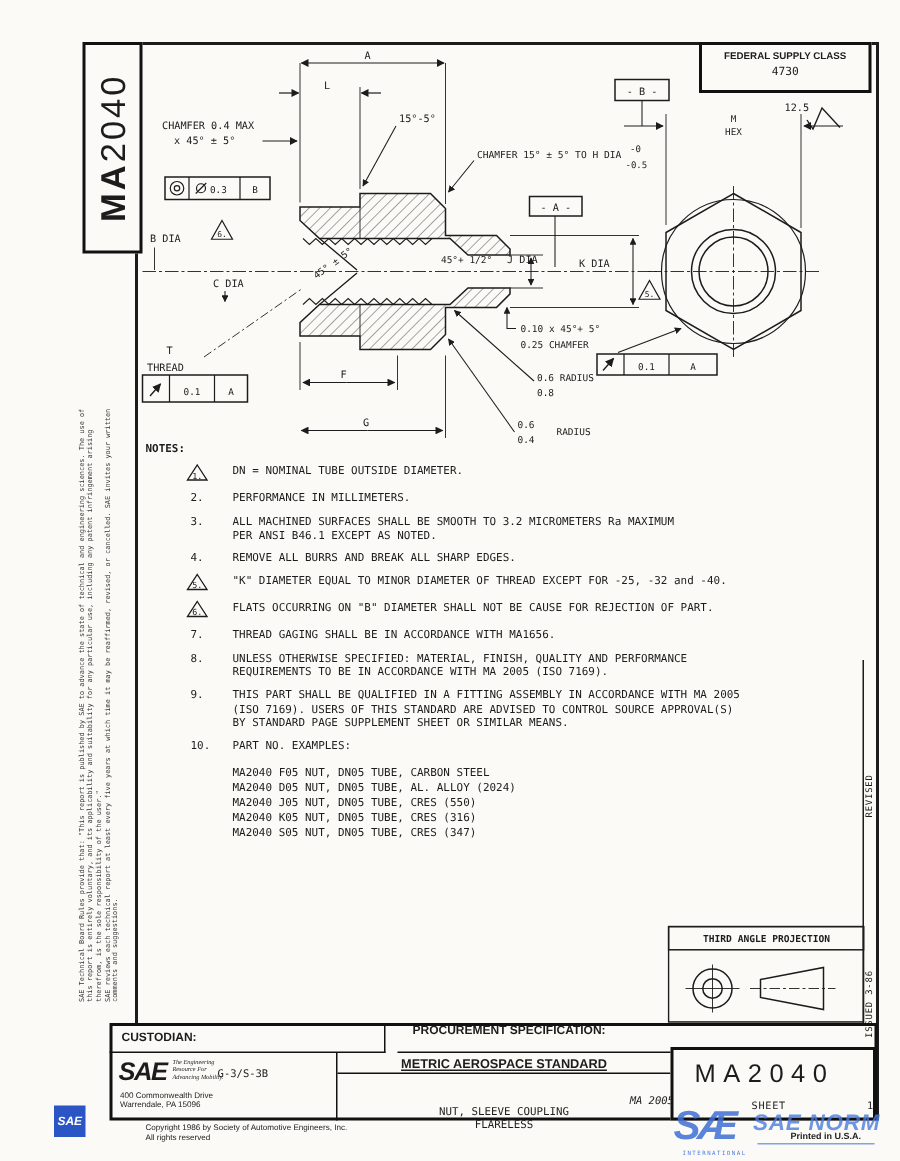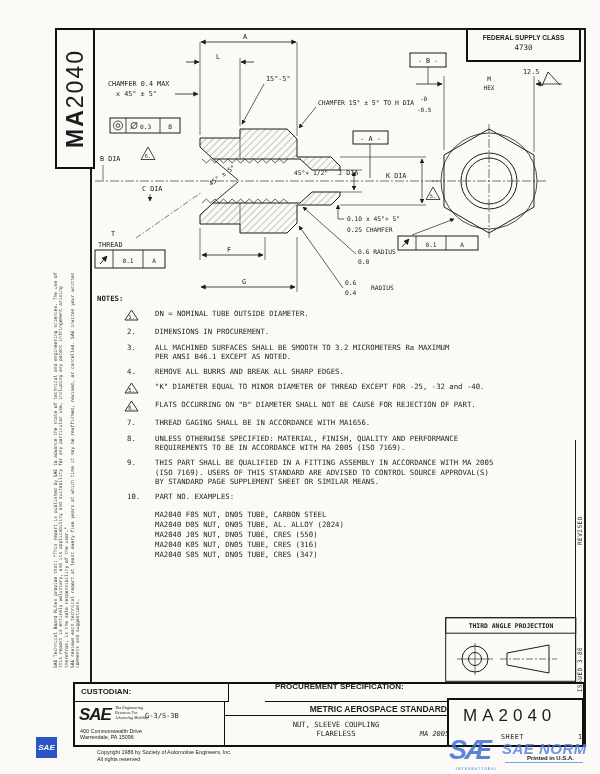--- a/index.html
+++ b/index.html
@@ -30,31 +30,31 @@
   
   .notes{left:97px;top:294px;width:465px;font-size:7.3px;line-height:9.3px;}
   .note{display:flex;margin-top:6px;}
   .note .tag{width:58px;box-sizing:border-box;padding-left:30px;flex:none;}
   .note .txt{flex:1;}
   .examples{margin-left:58px;margin-top:8px;line-height:10px;}
   .flagsvg{display:block;margin-left:-3px;}
   
   .cell{position:absolute;box-sizing:border-box;background:transparent;}
   .tb-outline{left:73px;top:682px;width:512px;height:65px;border:2px solid #111;}
-  .c-cust{left:73px;top:682px;width:156px;height:20px;border-right:1.5px solid #111;border-bottom:1.5px solid #111;
+  .c-cust{left:73px;top:682px;width:184px;height:20px;border-right:1.5px solid #111;border-bottom:1.5px solid #111;
           display:flex;align-items:center;}
   .c-proc{left:265px;top:682px;width:319px;height:20px;border-bottom:1.5px solid #111;display:flex;align-items:flex-start;}
   .lbl{font-family:"Liberation Sans",sans-serif;font-weight:bold;font-size:8px;}
   .val{font-size:7px;margin-top:48px;}
   .c-sae{left:73px;top:702px;width:152px;height:45px;border-right:1.5px solid #111;}
   .c-title{left:225px;top:702px;width:222px;height:45px;}
   .c-num{left:447px;top:698px;width:137px;height:49px;border:2px solid #111;background:#fbfaf6;}
-  .std-head{border-bottom:1.5px solid #111;text-align:right;font-family:"Liberation Sans",sans-serif;
-            font-weight:bold;font-size:8.5px;padding:2px 0 1px;}
-  .part-t{text-align:center;font-size:7.2px;margin-top:4px;line-height:9px;}
+  .std-head{border-bottom:1.5px solid #111;text-align:center;font-family:"Liberation Sans",sans-serif;
+            font-weight:bold;font-size:8.5px;padding:2px 0 1px;text-decoration:underline;}
+  .part-t{text-align:center;font-size:7.2px;margin-top:20px;line-height:9px;}
   .bignum{font-family:"Liberation Sans",sans-serif;font-size:17px;letter-spacing:5px;margin:6px 0 0 14px;}
   .sheetrow{font-size:6.8px;margin:7px 0 0 8px;letter-spacing:.5px;}
   .sheetrow span{margin-right:10px;margin-left:44px;}
   .saelogo{font-family:"Liberation Sans",sans-serif;font-style:italic;font-weight:800;font-size:17px;
            letter-spacing:-1px;display:inline-block;margin:3px 0 0 6px;}
   .tagline{display:inline-block;vertical-align:top;font-family:"Liberation Serif",serif;font-style:italic;
            font-size:4.2px;line-height:4.8px;margin:4px 0 0 4px;}
   .addr{font-family:"Liberation Sans",sans-serif;font-size:5.4px;line-height:6.4px;margin:3px 0 0 7px;}
   .copyright{left:97px;top:749px;font-family:"Liberation Sans",sans-serif;font-size:5.4px;line-height:6.6px;color:#222;}
   
@@ -262,21 +262,21 @@
             <text x="7.5" y="10" text-anchor="middle" font-size="5.6">1.</text>
           </svg>
         </div>
       <div class="txt">
           <div>DN = NOMINAL TUBE OUTSIDE DIAMETER.</div>
         </div>
     </div>
     <div class="note">
       <div class="tag">2.</div>
       <div class="txt">
-          <div>DIMENSIONS IN PROCUREMENT.</div>
+          <div>PERFORMANCE IN MILLIMETERS.</div>
         </div>
     </div>
     <div class="note">
       <div class="tag">3.</div>
       <div class="txt">
           <div>ALL MACHINED SURFACES SHALL BE SMOOTH TO 3.2 MICROMETERS Ra MAXIMUM</div>
           <div>PER ANSI B46.1 EXCEPT AS NOTED.</div>
         </div>
     </div>
     <div class="note">

